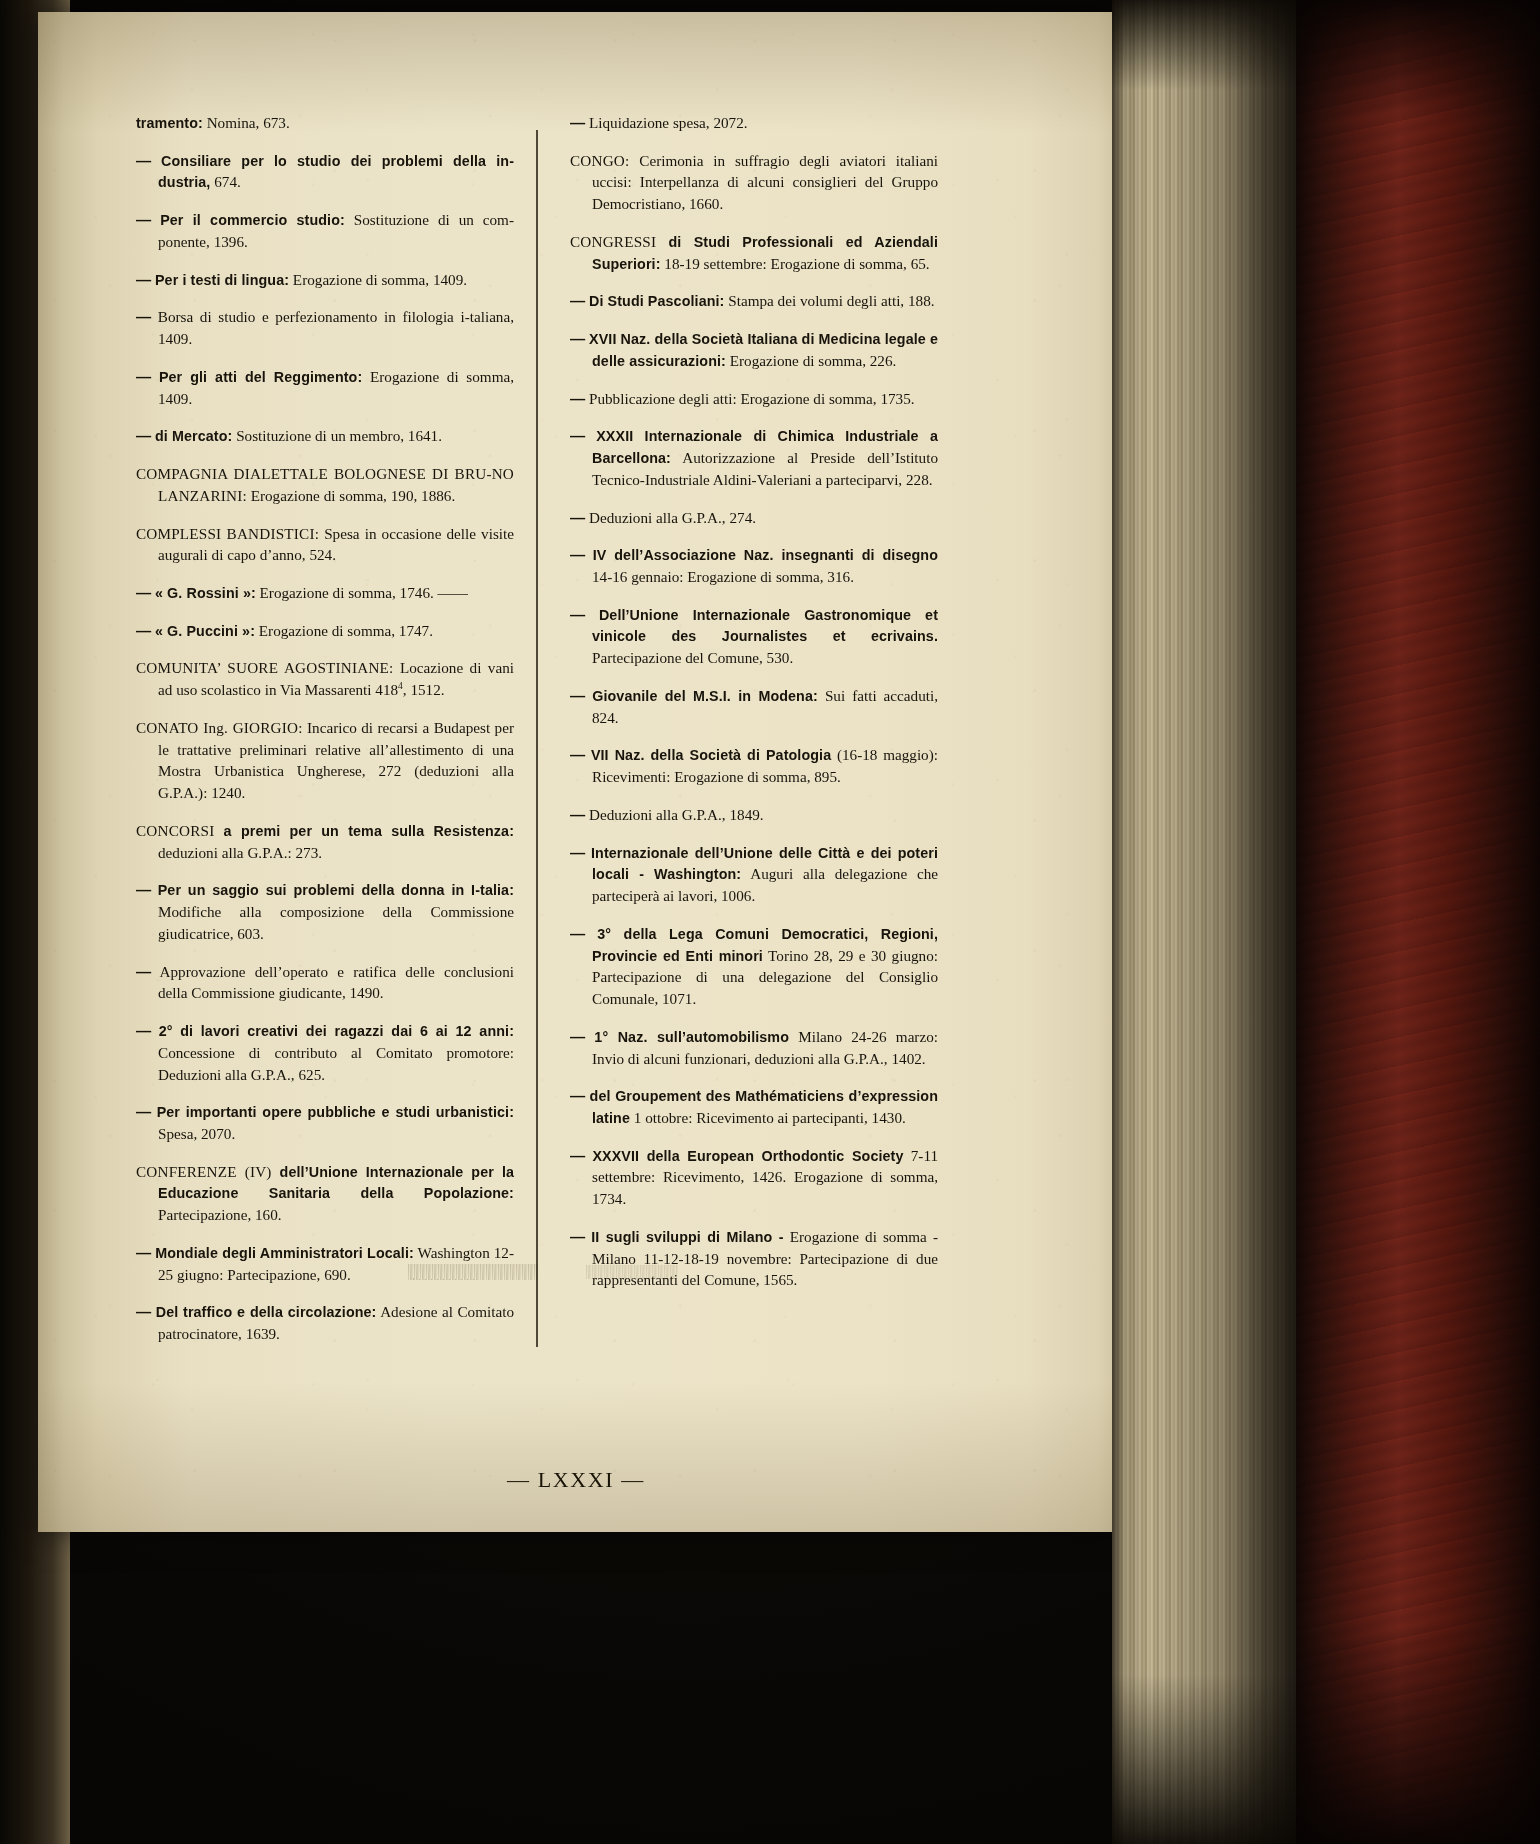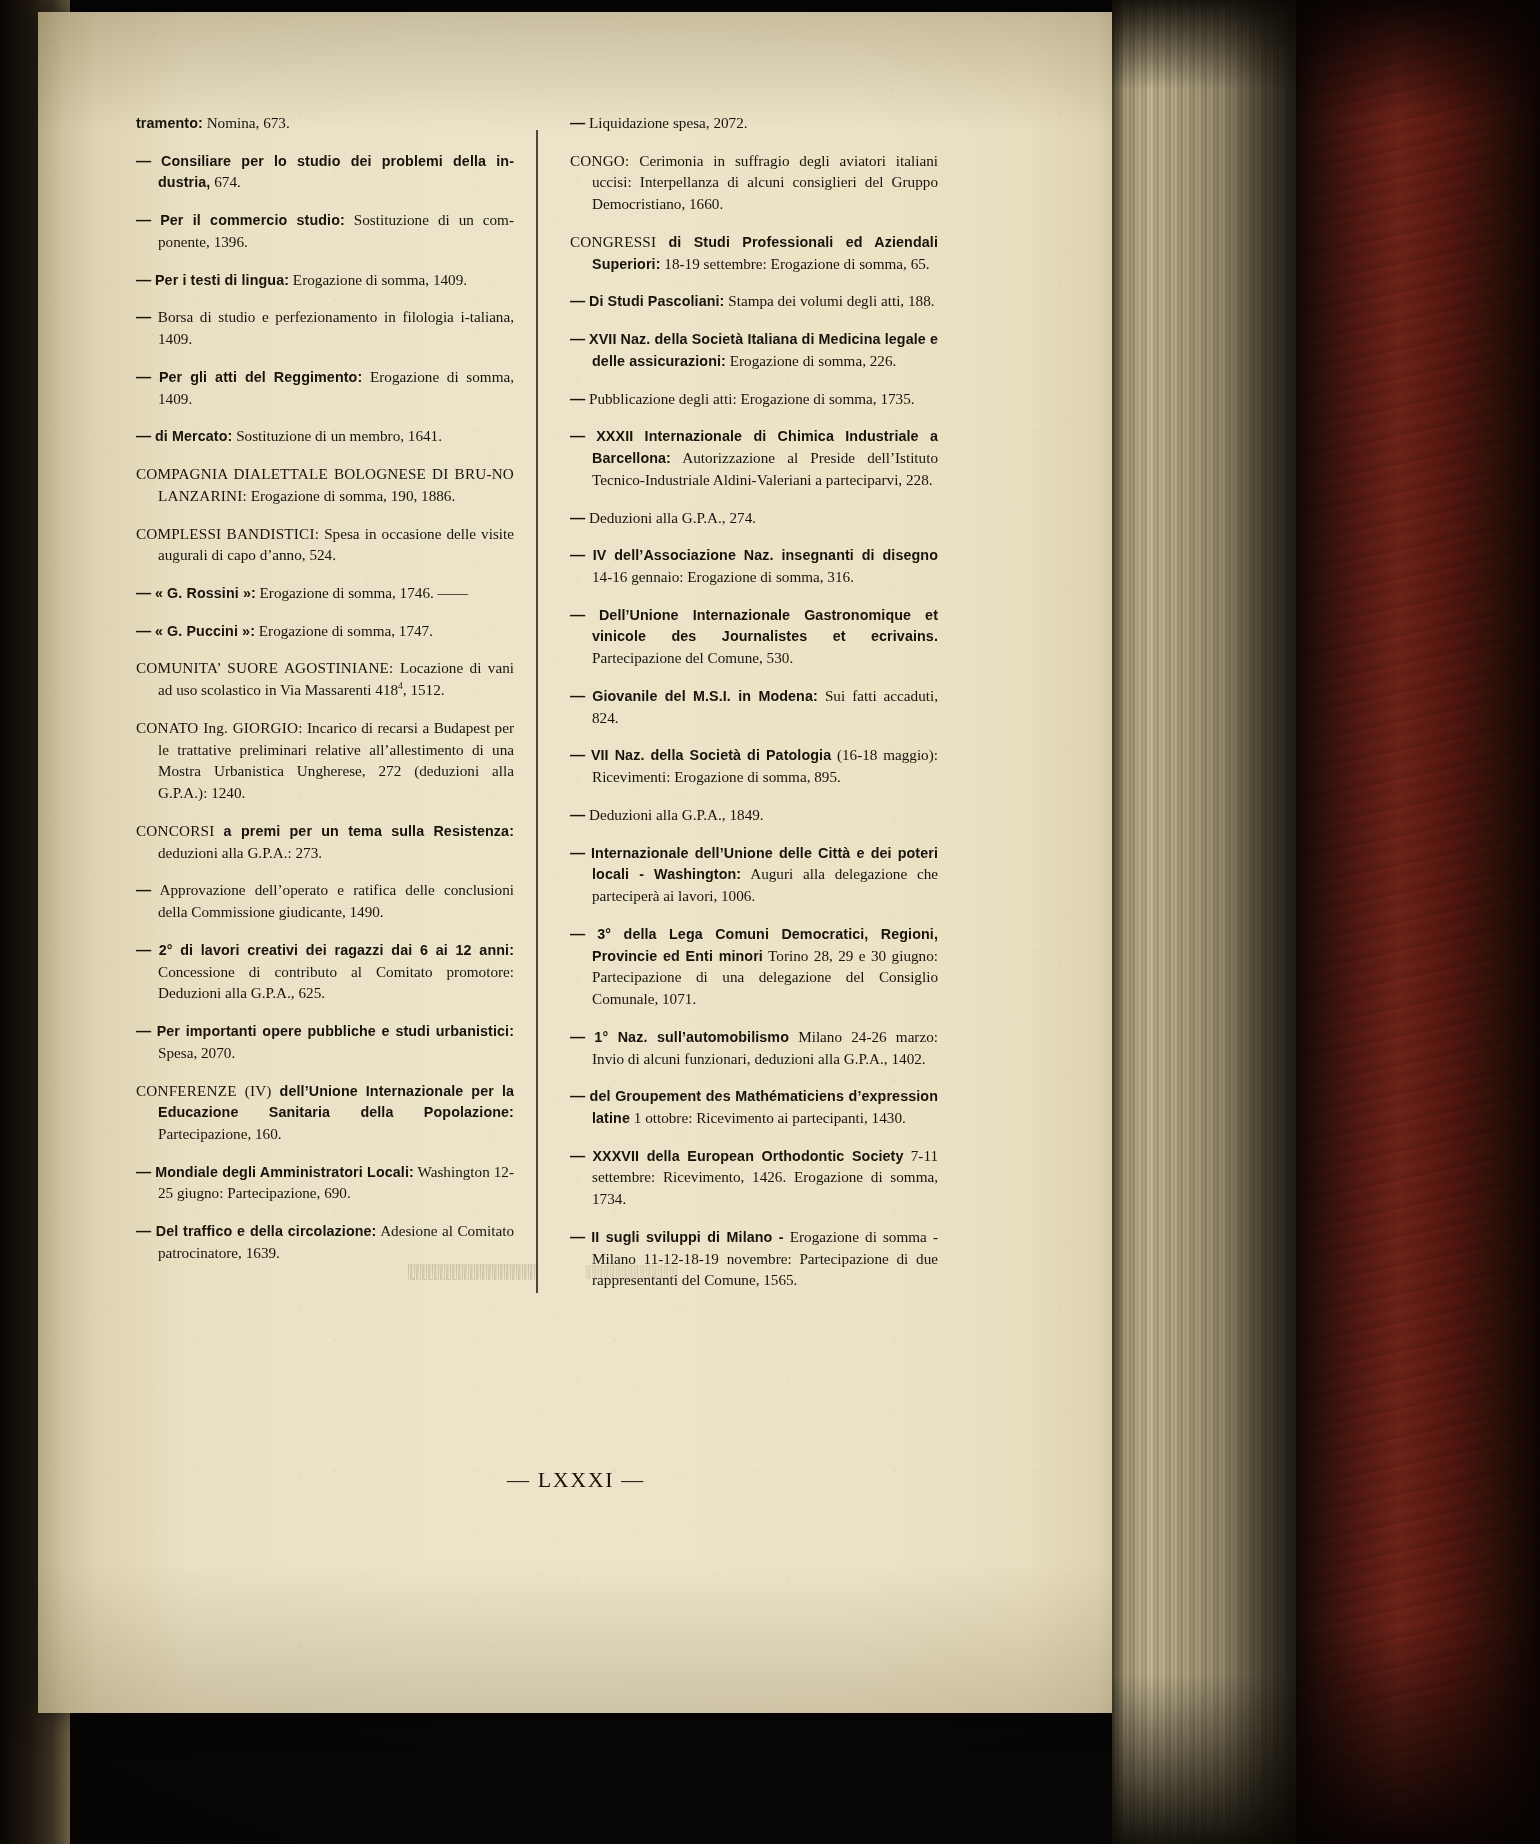--- a/index.html
+++ b/index.html
@@ -37,21 +37,21 @@
     width: 70px;
     background: linear-gradient(to right, #0a0805 0%, #1c160d 40%, #3a3122 75%, #6d6046 100%);
   }
 
   
   .page {
     position: absolute;
     left: 38px;
     top: 12px;
     width: 1082px;
-    height: 1701px;
+    height: 1520px;
     background:
       linear-gradient(to right,
         #b5a884 0px, #cfc4a2 26px, #ded3b2 60px,
         #e9e0c4 150px, #ece4c9 400px, #ece3c7 820px,
         #e7ddbf 990px, #ddd2b2 1060px, #cfc3a1 1082px);
     box-shadow: 0 0 28px rgba(0,0,0,0.55);
   }
   .page-grain {
     position: absolute;
     inset: 0;
@@ -252,20 +252,21 @@
             <p class="entry dash"><span class="mark">—</span> <span>Borsa di studio e perfezionamento in filologia i-taliana, 1409.</span></p>
             <p class="entry dash"><span class="mark">—</span> <b>Per gli atti del Reggimento:</b><span> Erogazione di somma, 1409.</span></p>
             <p class="entry dash"><span class="mark">—</span> <b>di Mercato:</b><span> Sostituzione di un membro, 1641.</span></p>
             <p class="entry plain"><span class="caps">COMPAGNIA DIALETTALE BOLOGNESE DI BRU-NO LANZARINI:</span><span> Erogazione di somma, 190, 1886.</span></p>
             <p class="entry plain"><span class="caps">COMPLESSI BANDISTICI:</span><span> Spesa in occasione delle visite augurali di capo d’anno, 524.</span></p>
             <p class="entry dash"><span class="mark">—</span> <b>« G. Rossini »:</b><span> Erogazione di somma, 1746. ——</span></p>
             <p class="entry dash"><span class="mark">—</span> <b>« G. Puccini »:</b><span> Erogazione di somma, 1747.</span></p>
             <p class="entry plain"><span class="caps">COMUNITA’ SUORE AGOSTINIANE:</span><span> Locazione di vani ad uso scolastico in Via Massarenti 418</span><sup>4</sup><span>, 1512.</span></p>
             <p class="entry plain"><span class="caps">CONATO Ing. GIORGIO:</span><span> Incarico di recarsi a Budapest per le trattative preliminari relative all’allestimento di una Mostra Urbanistica Ungherese, 272 (deduzioni alla G.P.A.): 1240.</span></p>
             <p class="entry plain"><span class="caps">CONCORSI</span><b> a premi per un tema sulla Resistenza:</b><span> deduzioni alla G.P.A.: 273.</span></p>
+            <p class="entry dash"><span class="mark">—</span> <b>Per un saggio sui problemi della donna in I-talia:</b><span> Modifiche alla composizione della Commissione giudicatrice, 603.</span></p>
             <p class="entry dash"><span class="mark">—</span> <span>Approvazione dell’operato e ratifica delle conclusioni della Commissione giudicante, 1490.</span></p>
             <p class="entry dash"><span class="mark">—</span> <b>2° di lavori creativi dei ragazzi dai 6 ai 12 anni:</b><span> Concessione di contributo al Comitato promotore: Deduzioni alla G.P.A., 625.</span></p>
             <p class="entry dash"><span class="mark">—</span> <b>Per importanti opere pubbliche e studi urbanistici:</b><span> Spesa, 2070.</span></p>
             <p class="entry plain"><span class="caps">CONFERENZE (IV)</span><b> dell’Unione Internazionale per la Educazione Sanitaria della Popolazione:</b><span> Partecipazione, 160.</span></p>
             <p class="entry dash"><span class="mark">—</span> <b>Mondiale degli Amministratori Locali:</b><span> Washington 12-25 giugno: Partecipazione, 690.</span></p>
             <p class="entry dash"><span class="mark">—</span> <b>Del traffico e della circolazione:</b><span> Adesione al Comitato patrocinatore, 1639.</span></p>
           </div>
         <div class="col-divider"></div>
         <div class="col col-right">
             <p class="entry dash"><span class="mark">—</span> <span>Liquidazione spesa, 2072.</span></p>

